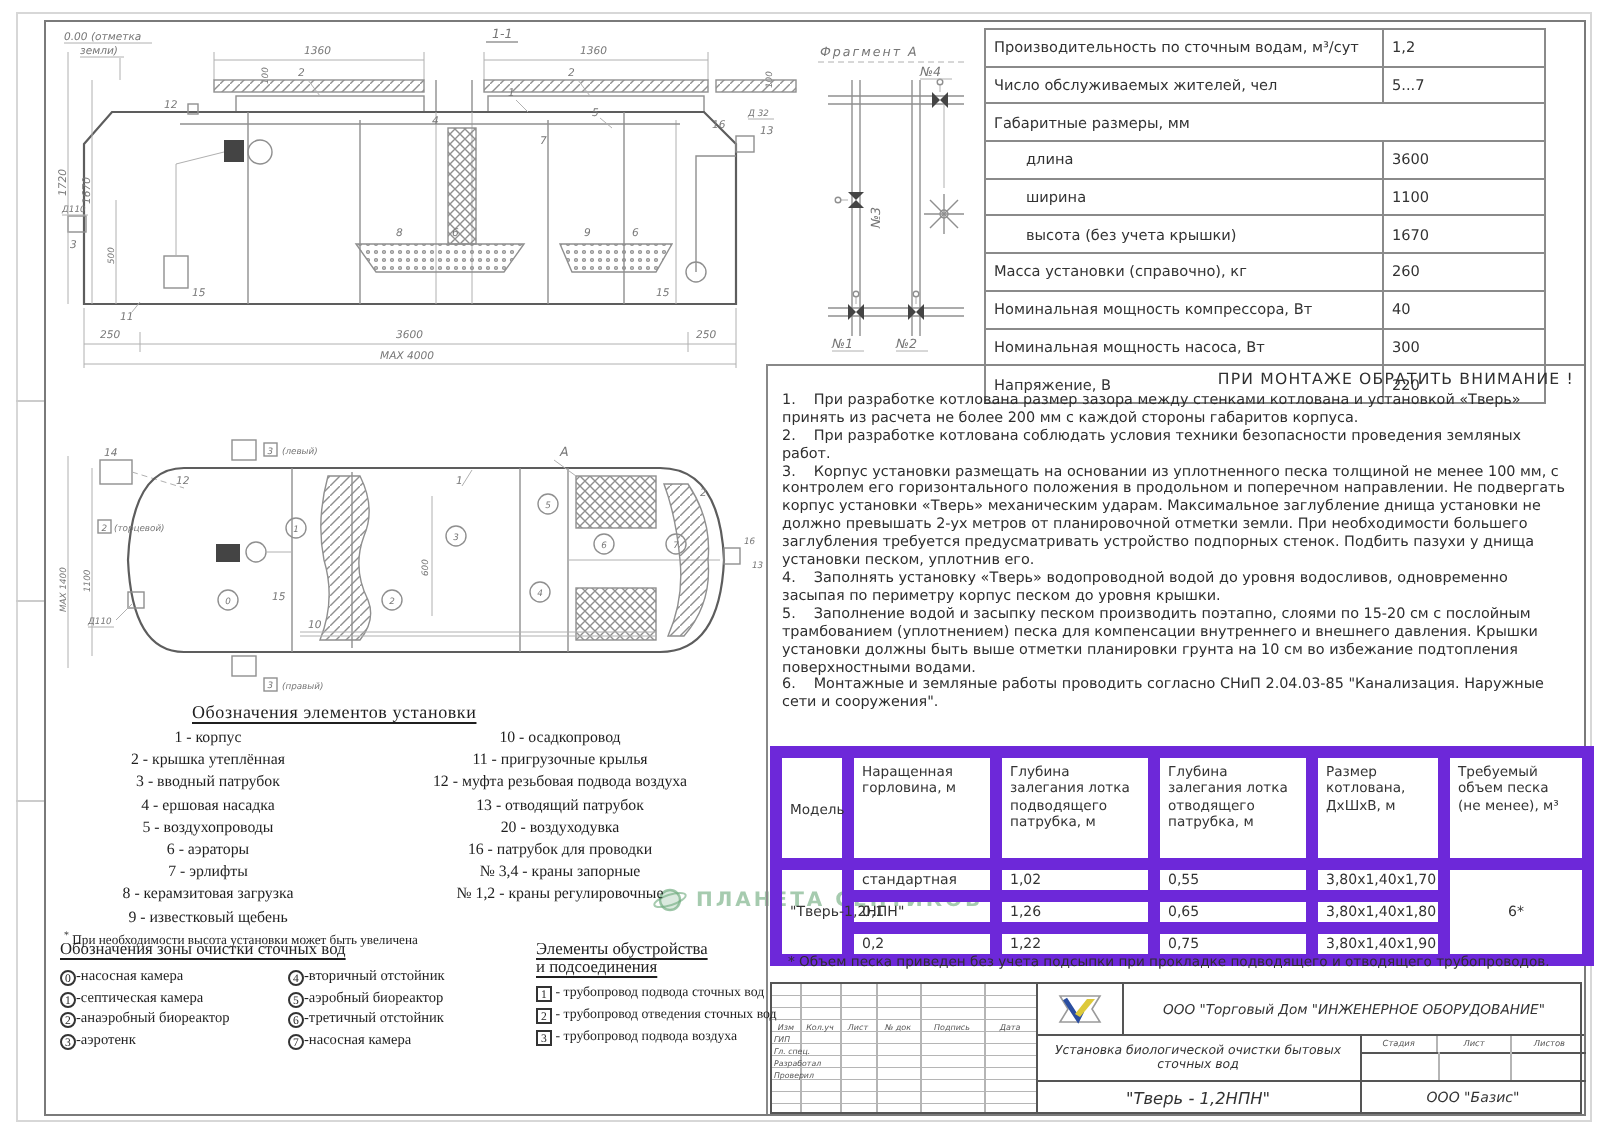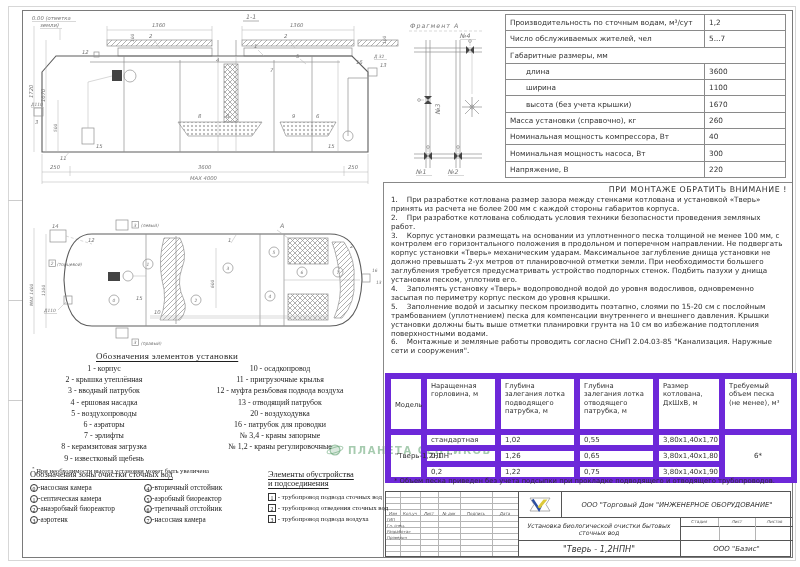--- a/index.html
+++ b/index.html
@@ -7,21 +7,21 @@
          font-family:"DejaVu Sans",sans-serif;color:#333;}
   .abs{position:absolute;}
   
   #outer-frame{left:8px;top:6px;width:786px;height:553px;border:1px solid #d7d7d7;}
   #inner-frame{left:22px;top:10px;width:769px;height:546px;border:1.3px solid #7a7a7a;}
   .margin-tick{left:8px;width:14px;height:1px;background:#ccc;}
   
   #watermark{left:326px;top:441px;display:flex;align-items:center;gap:4px;z-index:1;}
   #watermark span{font-size:10px;font-weight:bold;letter-spacing:1.5px;color:rgba(106,168,122,.6);}
   
-  #spec-table{left:505px;top:14px;width:281px;height:164px;z-index:2;}
+  #spec-table{left:492px;top:14px;width:281px;height:188px;z-index:2;}
   #spec-table table{border-collapse:collapse;width:100%;height:100%;table-layout:fixed;}
   #spec-table td{border:1px solid #8a8a8a;font-size:7.3px;color:#333;padding:0 4px;background:transparent;}
   #spec-table td.v{width:72px;}
   #spec-table td.ind{padding-left:20px;}
   
   #right-col{left:383px;top:182px;width:408px;height:374px;border-left:1px solid #888;border-top:1px solid #888;z-index:2;}
   #attention{position:absolute;left:7px;top:3px;width:396px;font-size:7.2px;line-height:8.9px;color:#2e2e2e;}
   #attention .att-title{text-align:right;letter-spacing:.6px;font-size:7.8px;margin-bottom:1px;}
   .att-item .n{margin-right:9px;}
   

